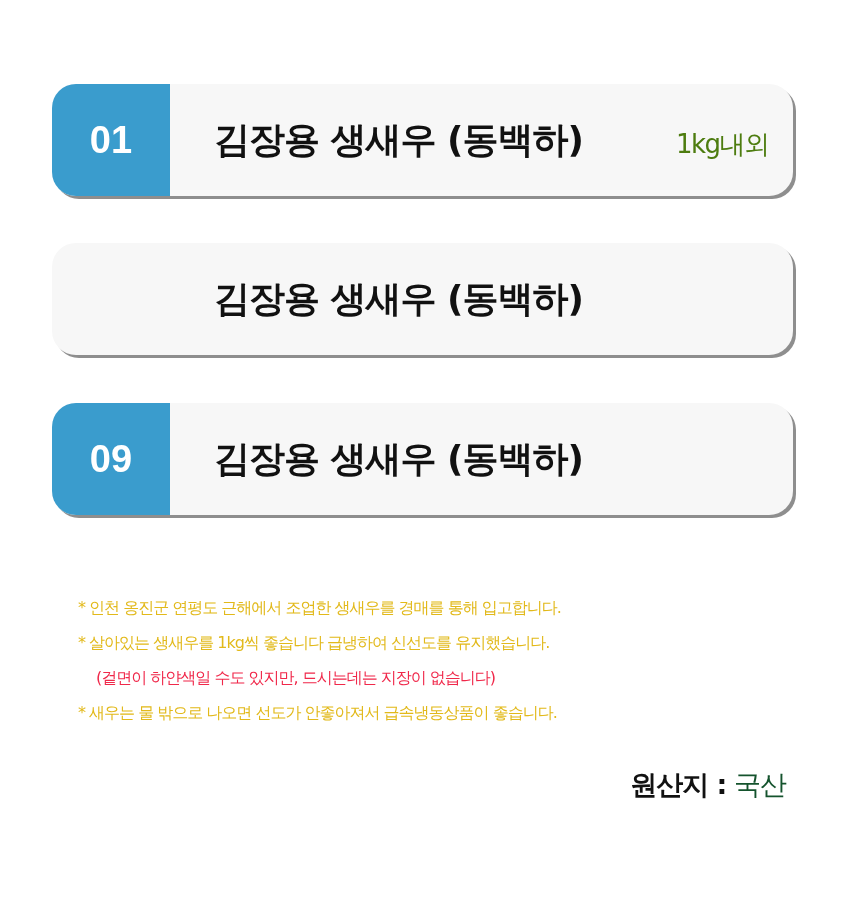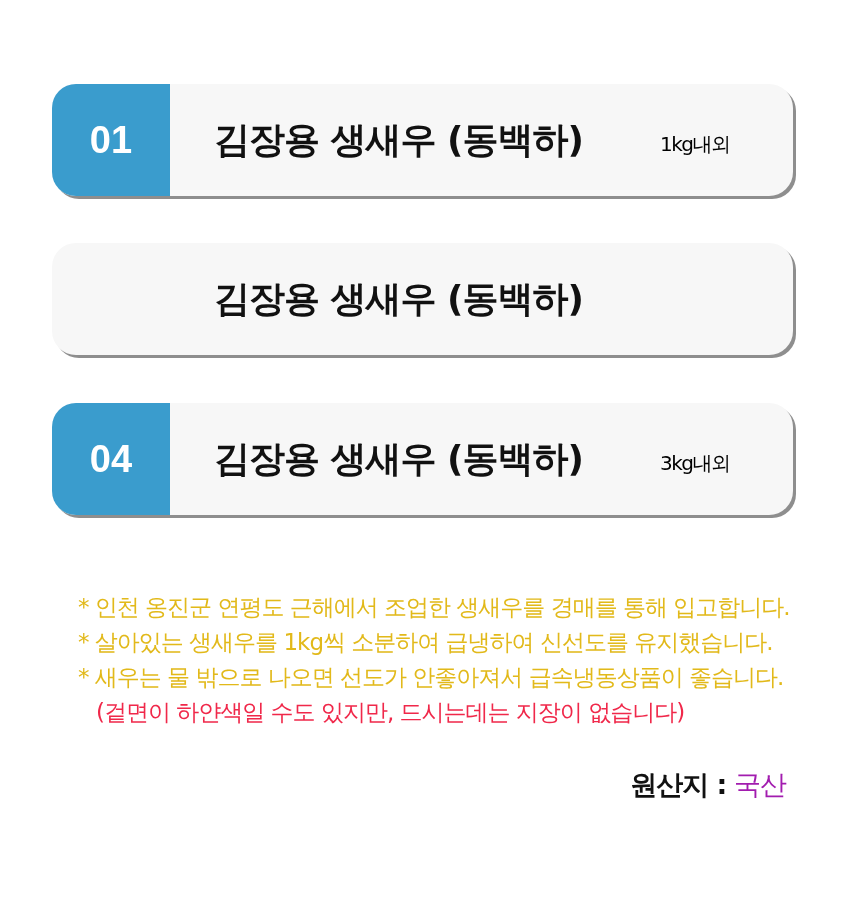--- a/index.html
+++ b/index.html
@@ -6,51 +6,50 @@
   body { width: 860px; height: 902px; position: relative; overflow: hidden;
          font-family: "DejaVu Sans", "Liberation Sans", sans-serif; }
   .card { position: absolute; left: 52px; width: 741px; height: 112px;
           border-radius: 24px; background: #f7f7f7;
           box-shadow: 3px 3px 0 #8e8e8e; display: flex; overflow: hidden; }
   .num { width: 118px; height: 100%; background: #3a9ccd; color: #fff;
          display: flex; align-items: center; justify-content: center;
          font-family: "Liberation Sans", sans-serif; font-weight: bold; font-size: 38px; }
   .title { position: absolute; left: 162px; top: 0; height: 100%; display: flex; align-items: center;
            font-weight: bold; font-size: 36px; color: #111; letter-spacing: -1px; }
-  .weight { position: absolute; left: 608px; top: 0; height: 100%; display: flex; align-items: center;
-            font-size: 20px; color: #000000; letter-spacing: -1.5px; padding-top: 4px; }
+  .weight { position: absolute; left: 624px; top: 0; height: 100%; display: flex; align-items: center;
+            font-size: 26px; color: #4d7c0f; letter-spacing: -1.5px; padding-top: 4px; }
   .notes { position: absolute; left: 78px; top: 590px; }
-  .note { font-size: 23px; line-height: 35px; color: #e2b91a; letter-spacing: -1px; white-space: nowrap; }
+  .note { font-size: 16px; line-height: 35px; color: #e2b91a; letter-spacing: -1px; white-space: nowrap; }
   .note.red { color: #f0284a; padding-left: 18px; }
   .origin { position: absolute; right: 74px; top: 767px; font-size: 27px; color: #111; letter-spacing: -1px; }
   .origin .lbl { font-weight: bold; margin-left: 28px; }
-  .origin .val { color: #a21caf; }
+  .origin .val { color: #14532d; }
 </style>
 </head>
 <body>
 
 <div class="card" style="top:84px;">
   <div class="num">01</div>
   <div class="title">김장용 생새우 (동백하)</div>
   <div class="weight">1kg내외</div>
 </div>
 
 <div class="card" style="top:243px;">
   <div class="title">김장용 생새우 (동백하)</div>
 </div>
 
 <div class="card" style="top:403px;">
-  <div class="num">04</div>
+  <div class="num">09</div>
   <div class="title">김장용 생새우 (동백하)</div>
-  <div class="weight">3kg내외</div>
 </div>
 
 <div class="notes">
   <div class="note">* 인천 옹진군 연평도 근해에서 조업한 생새우를 경매를 통해 입고합니다.</div>
-  <div class="note">* 살아있는 생새우를 1kg씩 소분하여 급냉하여 신선도를 유지했습니다.</div>
+  <div class="note">* 살아있는 생새우를 1kg씩 좋습니다 급냉하여 신선도를 유지했습니다.</div>
+  <div class="note red">(겉면이 하얀색일 수도 있지만, 드시는데는 지장이 없습니다)</div>
   <div class="note">* 새우는 물 밖으로 나오면 선도가 안좋아져서 급속냉동상품이 좋습니다.</div>
-  <div class="note red">(겉면이 하얀색일 수도 있지만, 드시는데는 지장이 없습니다)</div>
 </div>
 
 <div class="origin">
   <span class="lbl">원산지 :</span>
   <span class="val">국산</span>
 </div>
 
 </body></html>

